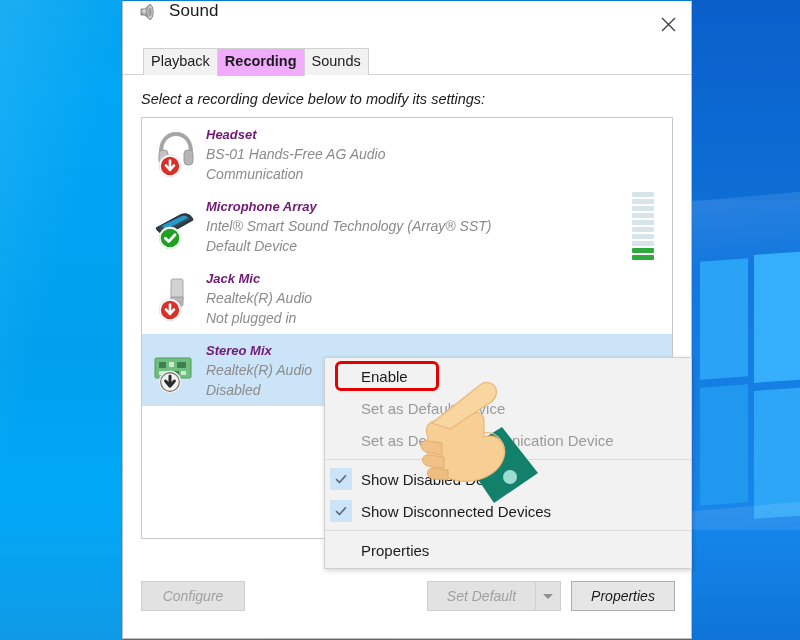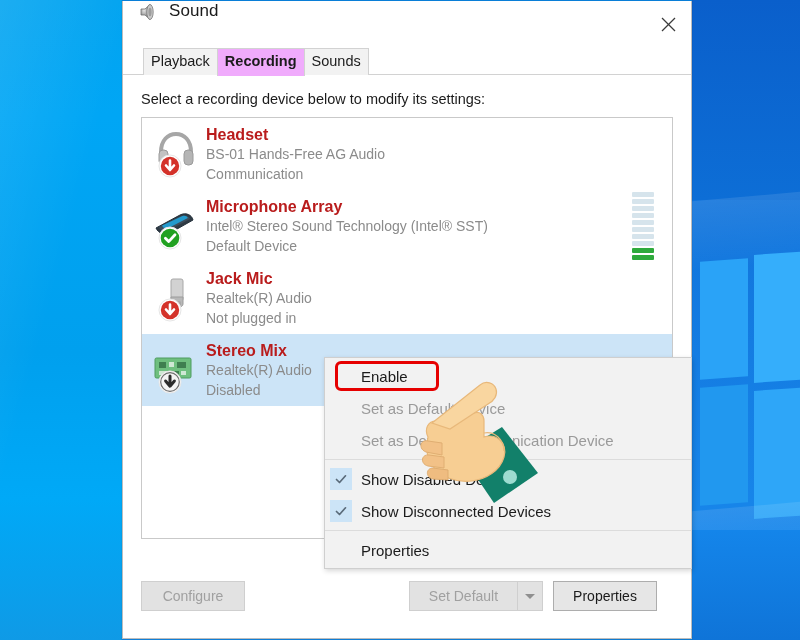--- a/index.html
+++ b/index.html
@@ -117,20 +117,21 @@
     margin-bottom: -1px;
     font-weight: bold;
   }
 
   
   .dialog-body {
     padding: 16px 18px 0 18px;
     height: calc(100% - 46px - 28px);
     position: relative;
     background: #fff;
+    font-style: italic;
   }
   .instruction {
     font-size: 14.5px;
     color: #1b1b1b;
     margin-bottom: 10px;
   }
   .device-list {
     border: 1px solid #c9c9c9;
     height: 422px;
     background: #fff;
@@ -146,41 +147,41 @@
     position: relative;
   }
   .device-row.selected { background: #cce4f7; }
   .dev-icon-wrap {
     width: 50px; height: 56px;
     position: relative; flex: 0 0 auto;
     margin-right: 6px;
   }
   .dev-texts { flex: 1 1 auto; min-width: 0; }
   .dev-name {
-    font-size: 16px; color: #b91c1c; font-weight: bold; line-height: 19px;
+    font-size: 13px; color: #701a75; font-weight: bold; line-height: 19px;
     font-family: "Liberation Sans", sans-serif;
   }
   .dev-sub { font-size: 14px; color: #8b8b8b; line-height: 20px; }
   .dev-state { font-size: 14px; color: #8b8b8b; line-height: 20px; }
 
   
   .vu {
     width: 22px; flex: 0 0 auto;
     display: flex; flex-direction: column-reverse;
     gap: 2px; margin-right: 12px;
   }
   .vu i {
     display: block; height: 5px; background: #d6e4ec; border-radius: 1px;
   }
   .vu i.on { background: #2eaa3c; }
 
   
   .btn-row {
     position: absolute;
-    left: 18px; right: 34px; bottom: 27px;
+    left: 18px; right: 16px; bottom: 27px;
     display: flex; align-items: center;
   }
   .btn {
     height: 30px;
     min-width: 104px;
     border: 1px solid #cfcfcf;
     background: #e2e2e2;
     color: #a0a0a0;
     font-size: 14px;
     display: flex; align-items: center; justify-content: center;
@@ -337,21 +338,21 @@
             <path d="M6 30 L30 17 C36 14 42 17 43 22 L20 35 C15 38 8 35 6 30 Z" fill="#2f3a44" stroke="#23303a" stroke-width="1"></path>
             <path d="M9 29 L31 18 C35 16.5 39 18 40 21 L18 32.5 C14 34.5 10 32.5 9 29 Z" fill="#3d4d5c"></path>
             <path d="M12 27.5 L32 18.2 C34.5 17.2 37 18 37.8 20 L18.5 30 C15.5 31.5 13 30 12 27.5 Z" fill="#1ea8e0" opacity="0.85"></path>
             <circle cx="20" cy="40" r="11" fill="#ffffff" stroke="#e6e6e6" stroke-width="1"></circle>
             <circle cx="20" cy="40" r="9.3" fill="#21a121"></circle>
             <path d="M15.4 40.2 L18.7 43.6 L25 36.8" stroke="#ffffff" stroke-width="2.8" fill="none" stroke-linecap="round" stroke-linejoin="round"></path>
           </svg>
         </div>
         <div class="dev-texts">
           <div class="dev-name">Microphone Array</div>
-          <div class="dev-sub">Intel® Stereo Sound Technology (Intel® SST)</div>
+          <div class="dev-sub">Intel® Smart Sound Technology (Array® SST)</div>
           <div class="dev-state">Default Device</div>
         </div>
         <div class="vu" id="vu-meter">
             <i class="on"></i>
             <i class="on"></i>
             <i></i>
             <i></i>
             <i></i>
             <i></i>
             <i></i>

